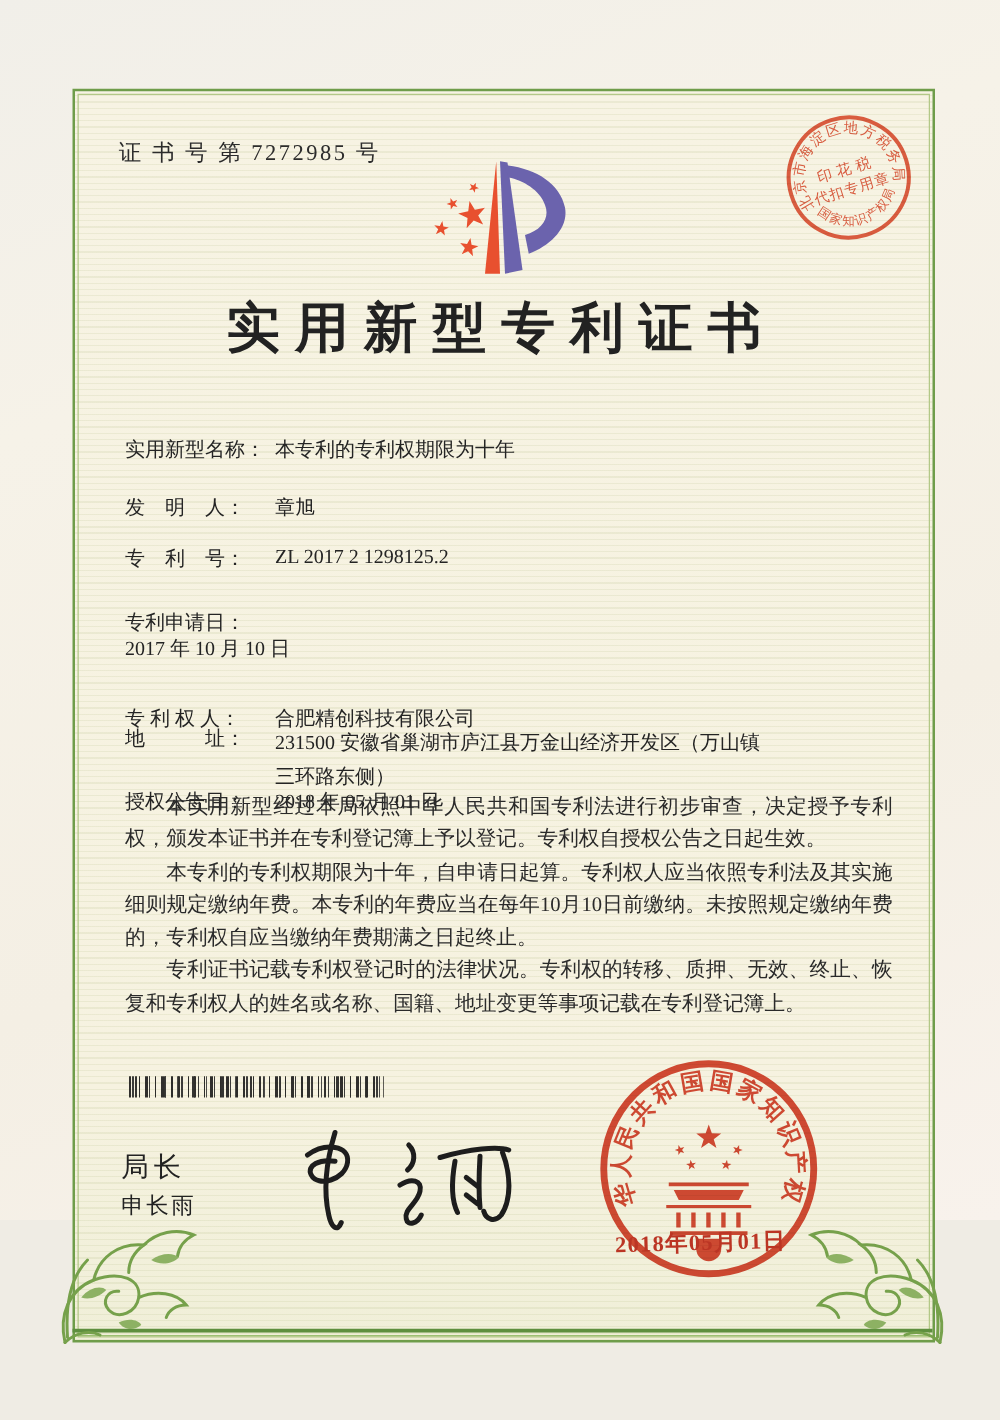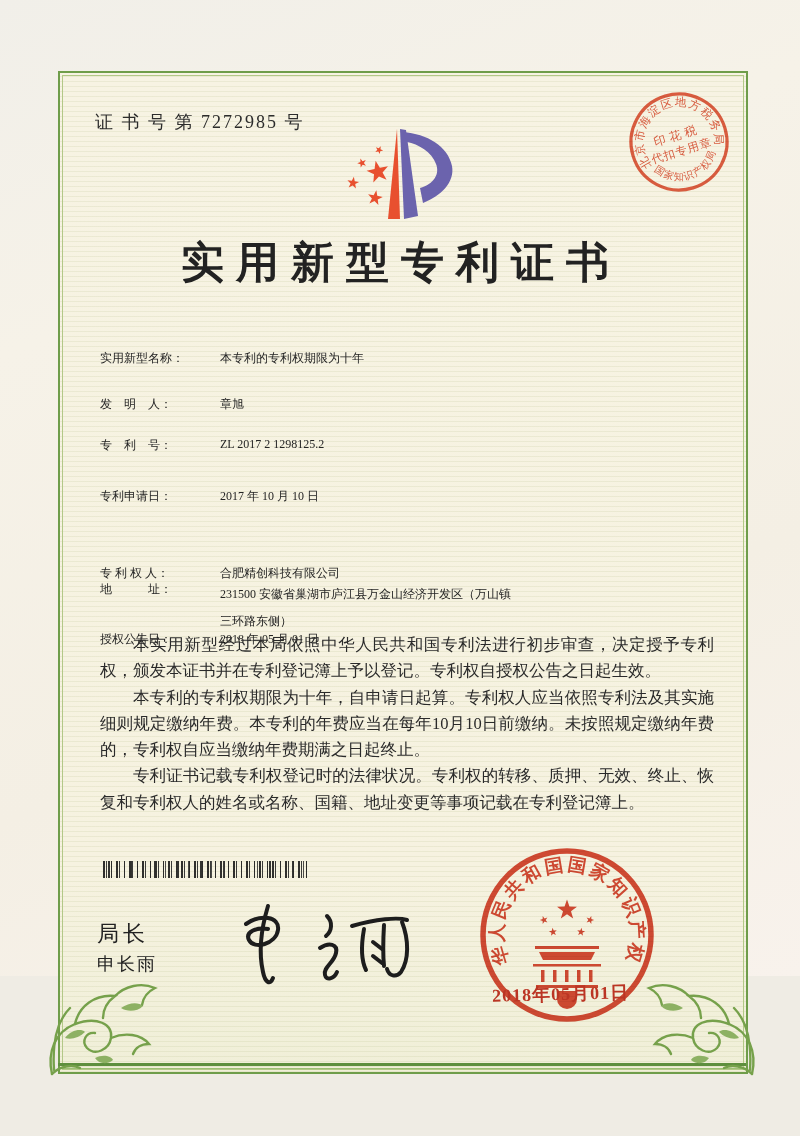--- a/index.html
+++ b/index.html
@@ -19,26 +19,26 @@
   .frame-bottom-b{position:absolute;left:58px;top:1068px;width:688px;height:1px;background:#9cbf72;}
   .corner{position:absolute;width:130px;height:100px;}
   .corner.bl{left:44px;top:980px;}
   .corner.br{left:630px;top:980px;transform:scaleX(-1);}
   
   .cert-no{position:absolute;left:95px;top:110px;font-size:18px;color:#2c2c2c;letter-spacing:2px;}
   .logo{position:absolute;left:335px;top:124px;width:130px;height:100px;}
   .title{position:absolute;left:58px;top:234px;width:686px;text-align:center;
          font-size:43px;font-weight:bold;color:#222;letter-spacing:12px;}
   .fields{position:absolute;left:100px;top:0;width:640px;color:#242424;}
-  .frow{position:absolute;display:flex;font-size:12px;white-space:nowrap;}
+  .frow{position:absolute;display:flex;font-size:16px;white-space:nowrap;}
   .flabel{display:inline-block;min-width:120px;}
   .fvalue{display:inline-block;}
   .addr-lines{display:inline-block;white-space:normal;line-height:27px;}
   .frow.r1{top:350px;} .frow.r2{top:396px;} .frow.r3{top:437px;}
-  .frow.r4{top:488px;} .frow.r5{top:535px;margin-top:30px;} .frow.r6{top:581px;}
+  .frow.r4{top:488px;flex-direction:column;} .frow.r5{top:535px;margin-top:30px;} .frow.r6{top:581px;}
   .frow.r7{top:631px;width:612px;}
   .pair2{position:absolute;left:357px;display:flex;}
   .paras{position:absolute;left:100px;top:632px;width:614px;font-size:16.5px;
          line-height:26.3px;color:#2a2a2a;text-align:justify;}
   .paras p{margin:0;text-indent:2em;}
   
   .barcode{position:absolute;left:103px;top:861px;width:204px;height:17px;opacity:.88;
     background:
       repeating-linear-gradient(90deg,#151515 0 2px,transparent 2px 3px,#222 3px 4px,transparent 4px 8px,#111 8px 9px,transparent 9px 13px),
       repeating-linear-gradient(90deg,transparent 0 5px,#1a1a1a 5px 7px,transparent 7px 16px,#333 16px 17px,transparent 17px 23px);}

